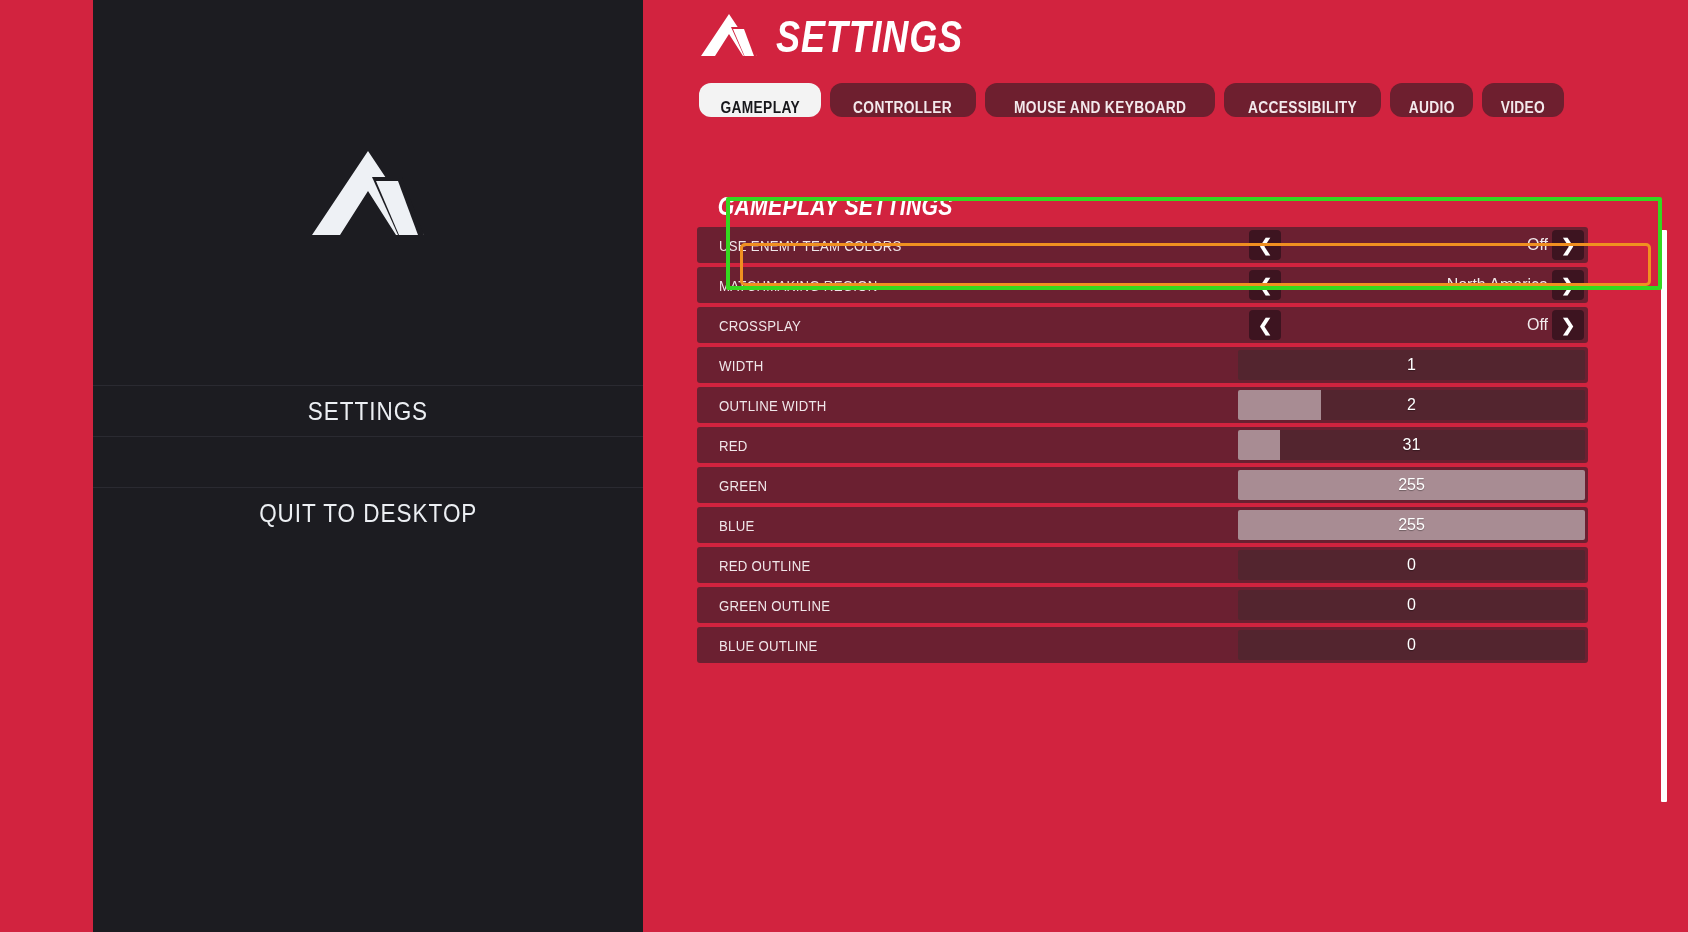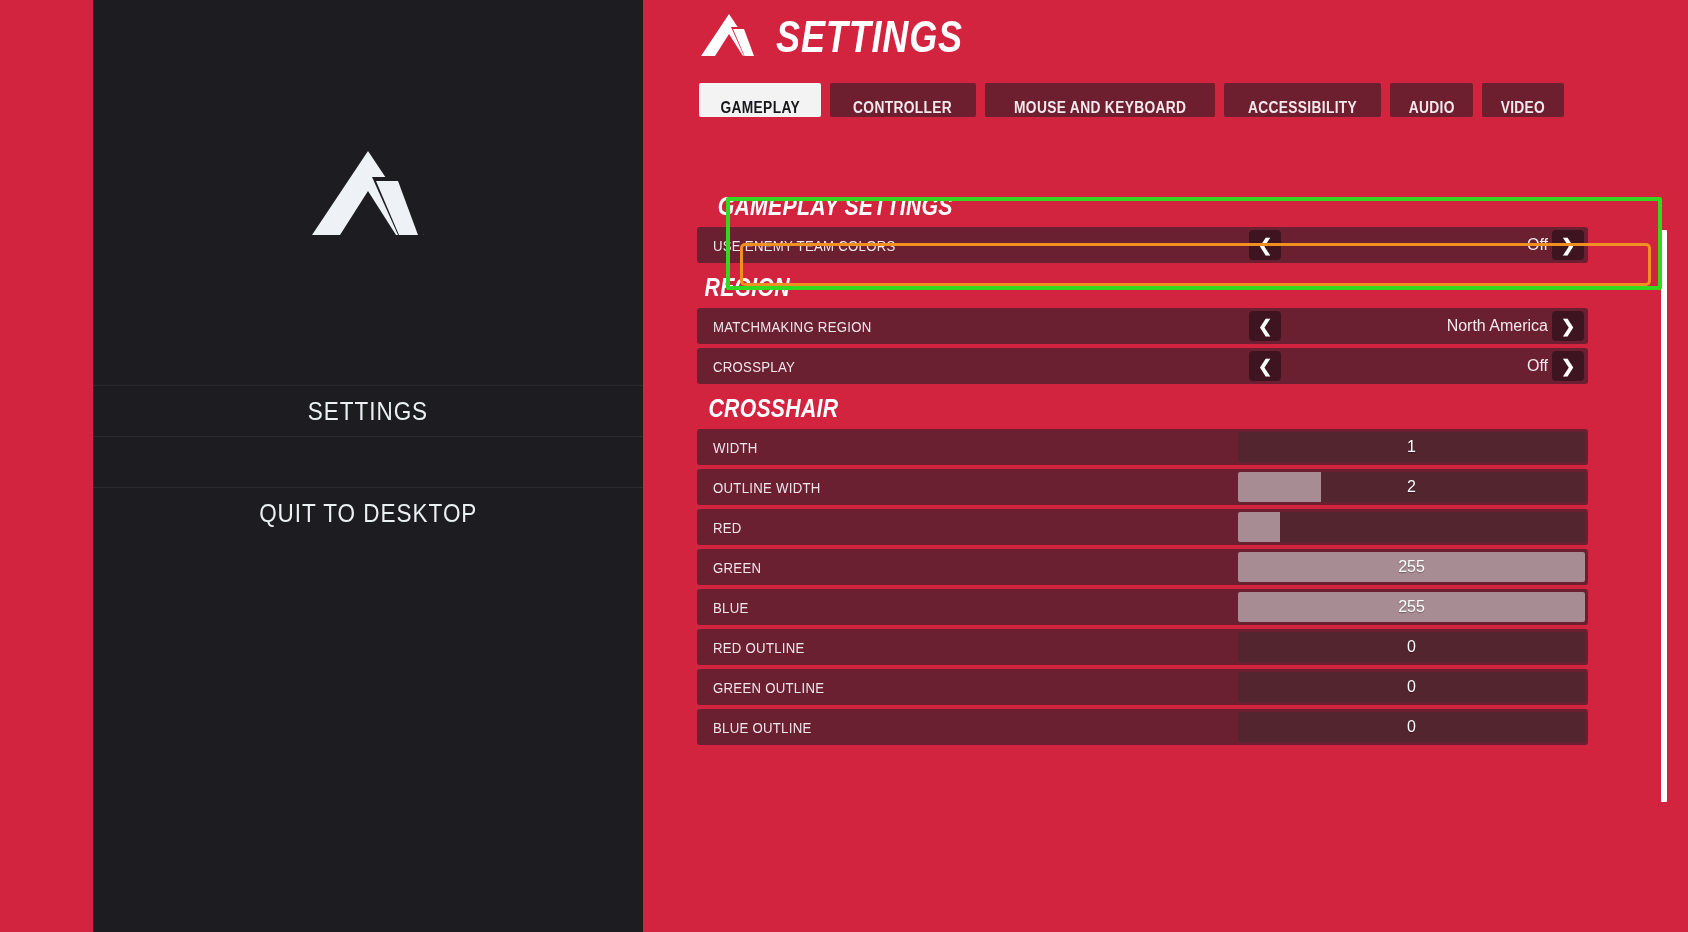--- a/index.html
+++ b/index.html
@@ -74,26 +74,26 @@
 
   
   #tabs {
     position:absolute;
     left:56px; top:83px;
     display:flex;
     gap:9px;
   }
   .tab {
     height:34px;
-    padding:0 15px;
-    border-radius:2px;
+    padding:16px 15px;
+    border-radius:12px;
     background:#6e1f2f;
     color:#f3e9ec;
     display:flex;
-    align-items:flex-end;
+    align-items:flex-start;
     justify-content:center;
     font-size:16px;
     font-weight:bold;
     letter-spacing:0.4px;
     transform-origin:center;
     white-space:nowrap;
   }
   .tab span { transform:scaleX(0.86); display:inline-block; }
   .tab.active { background:#f3f3f3; color:#17171b; }
 
@@ -122,21 +122,21 @@
     margin:0 0 4px 54px;
     width:891px;
     height:36px;
     background:#6b2031;
     border-radius:3px;
     display:flex;
     align-items:center;
     overflow:hidden;
   }
   .row-label {
-    padding-left:16px;
+    padding-left:22px;
     color:#f0e6e9;
     font-size:15px;
     letter-spacing:0.3px;
     z-index:3;
     white-space:nowrap;
   }
   .row-label span { display:inline-block; transform:scaleX(0.88); transform-origin:left center; }
 
   
   .stepper {
@@ -293,40 +293,38 @@
       <div class="group-title"><span>GAMEPLAY SETTINGS</span></div>
       <div class="row">
         <div class="row-label"><span>USE ENEMY TEAM COLORS</span></div>
         <div class="stepper">
           <div class="arrow-btn">❮</div>
           <div class="stepper-value">Off</div>
           <div class="arrow-btn">❯</div>
         </div>
       </div>
 
-      <div class="group-title"><span>REGION</span></div>
       <div class="row">
         <div class="row-label"><span>MATCHMAKING REGION</span></div>
         <div class="stepper">
           <div class="arrow-btn">❮</div>
           <div class="stepper-value">North America</div>
           <div class="arrow-btn">❯</div>
         </div>
       </div>
 
       <div class="row">
         <div class="row-label"><span>CROSSPLAY</span></div>
         <div class="stepper">
           <div class="arrow-btn">❮</div>
           <div class="stepper-value">Off</div>
           <div class="arrow-btn">❯</div>
         </div>
       </div>
 
-      <div class="group-title"><span>CROSSHAIR</span></div>
 
       <div class="row">
         <div class="row-label"><span>WIDTH</span></div>
         <div class="slider-track">
             <div class="slider-fill" style="width: 0%;"></div>
           </div>
         <div class="slider-value">1</div>
       </div>
 
       <div class="row">
@@ -335,20 +333,21 @@
             <div class="slider-fill" style="width: 24%;"></div>
           </div>
         <div class="slider-value">2</div>
       </div>
 
       <div class="row">
         <div class="row-label"><span>RED</span></div>
         <div class="slider-track">
             <div class="slider-fill" style="width: 12%;"></div>
           </div>
+        <div class="slider-value">31</div>
       </div>
 
       <div class="row">
         <div class="row-label"><span>GREEN</span></div>
         <div class="slider-track">
             <div class="slider-fill" style="width: 100%;"></div>
           </div>
         <div class="slider-value">255</div>
       </div>
 

